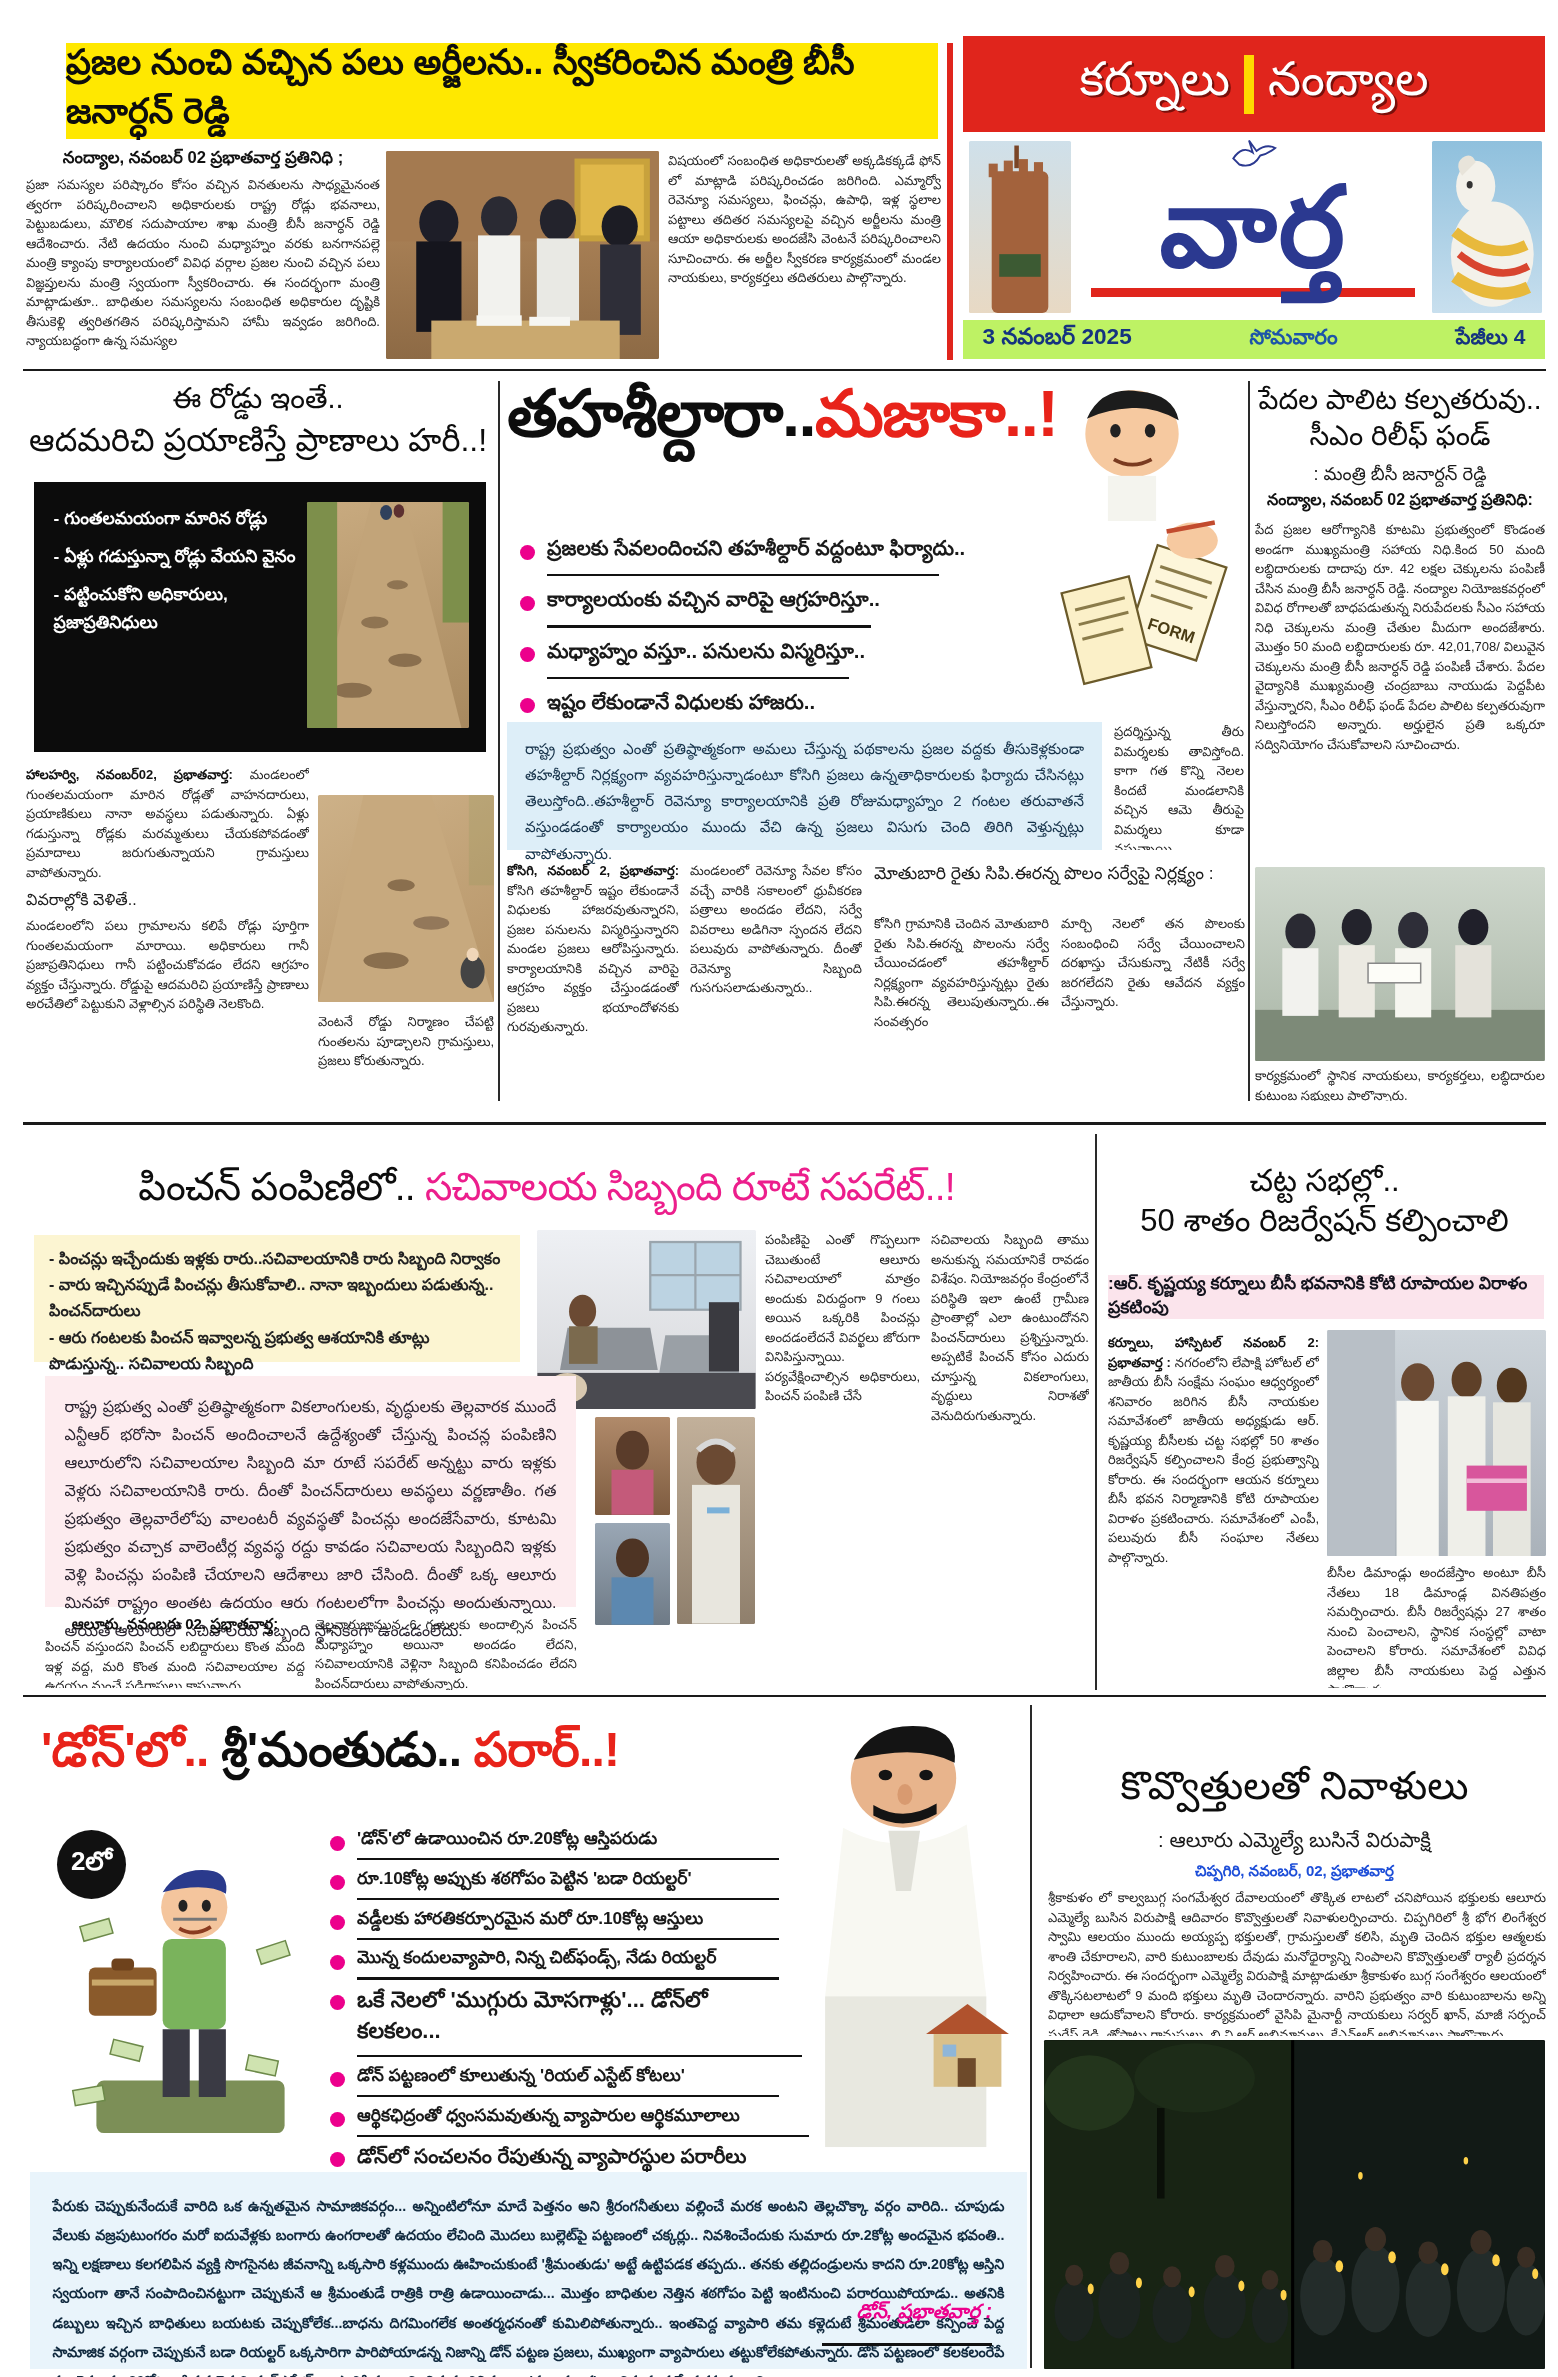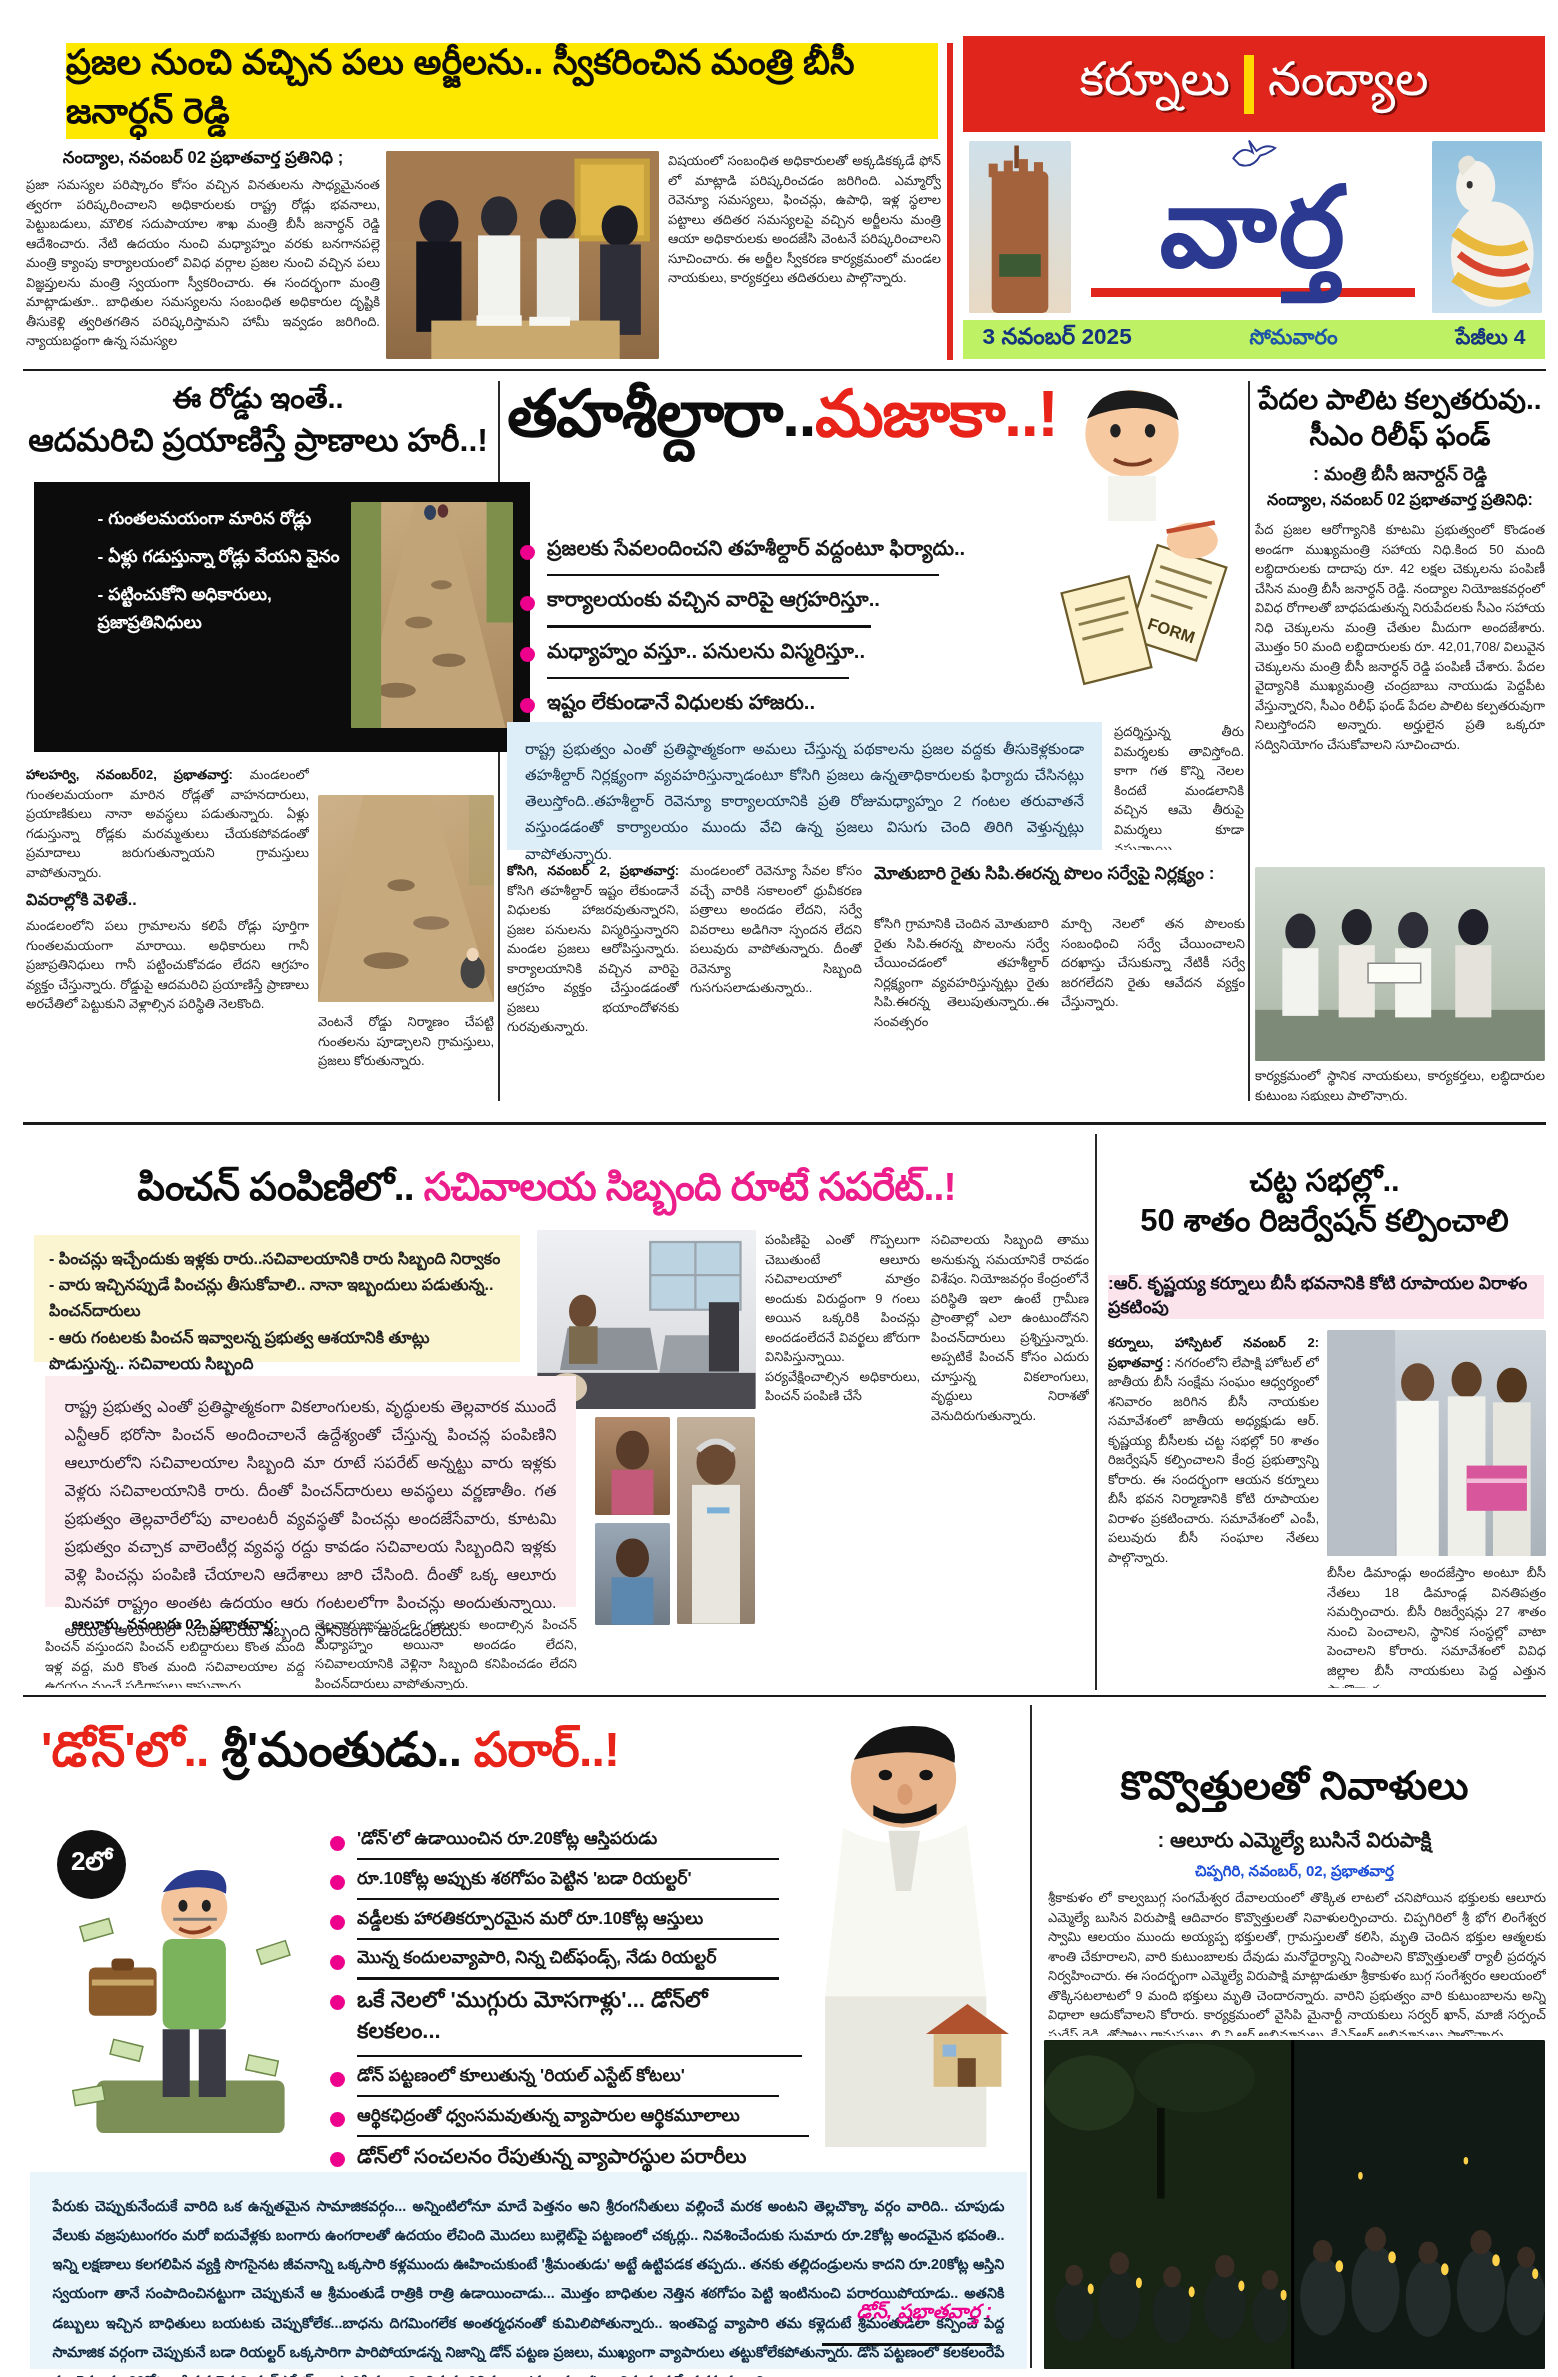--- a/index.html
+++ b/index.html
@@ -1,20 +1,20 @@
 <!DOCTYPE html>
 <html style="font-size:12px"><head>
 <meta charset="utf-8">
 <style>
   html,body{margin:0;padding:0;background:#888;}
   #page{position:relative;width:1558px;height:2377px;background:#ffffff;margin:0 auto;
         font-family:"Liberation Sans","DejaVu Sans",sans-serif;color:#1a1a1a;overflow:hidden;}
   .abs{position:absolute;}
   .center{text-align:center;}
-  .bold{font-weight:bold;}
+  .bold{font-weight:normal;}
   .body-text{font-size:13px;line-height:1.5;text-align:justify;color:#1e1e1e;overflow:hidden;}
   .dateline{font-weight:bold;color:#111;}
   .hrule{background:#1a1a1a;}
   .vrule{background:#2a2a2a;}
   .photo{overflow:hidden;border-radius:1.5px;}
   
   #banner{left:66px;top:43px;width:872px;height:96px;background:#ffe800;display:flex;align-items:center;justify-content:center;}
   #banner .t{font-size:35px;font-weight:bold;color:#0d0d0d;}
   
   #mast-red{left:963px;top:36px;width:582px;height:96px;background:#e0251c;display:flex;align-items:center;justify-content:center;gap:13.6px;}
@@ -27,21 +27,21 @@
   #logo-underline{width:324px;height:9px;background:#e0251c;margin:1.5px auto 0;}
   #date-strip{left:963px;top:320px;width:582px;height:39px;background:#bef264;display:flex;align-items:center;justify-content:space-between;padding:0 19.6px;box-sizing:border-box;}
   #date-strip .d1{font-size:22.6px;font-weight:bold;color:#15337f;}
   #date-strip .d2{font-size:21px;font-weight:bold;color:#1d55a8;}
   #date-strip .d3{font-size:21px;font-weight:bold;color:#15337f;}
   
   .hl-black{color:#0d0d0d;}
   .hl-red{color:#e8231a;}
   .hl-pink{color:#ec1e8c;}
   
-  #road-box{left:34px;top:482px;width:452px;height:270px;background:#0c0c0c;color:#fff;display:flex;padding-left:44px;}
+  #road-box{left:34px;top:482px;width:452px;height:270px;background:#0c0c0c;color:#fff;display:flex;}
   #road-box .pts{flex:1;padding:22.6px 7.5px 7.5px 19.6px;}
   #road-box .pts div{font-size:17.3px;font-weight:bold;line-height:1.6;margin-bottom:10.6px;}
   
   .dotrow{position:relative;padding:0 0 0 33px;font-weight:bold;}
   .dotrow::before{content:"";position:absolute;left:6px;top:7.5px;width:15px;height:15px;border-radius:50%;background:#ec008c;}
   .underln{height:2.3px;background:#111;margin:9px 0 12px 33px;}
   
   .bluebox{background:#ddeef8;}
   .pinkbox{background:#fdecef;}
   .creambox{background:#fcf5d2;}

